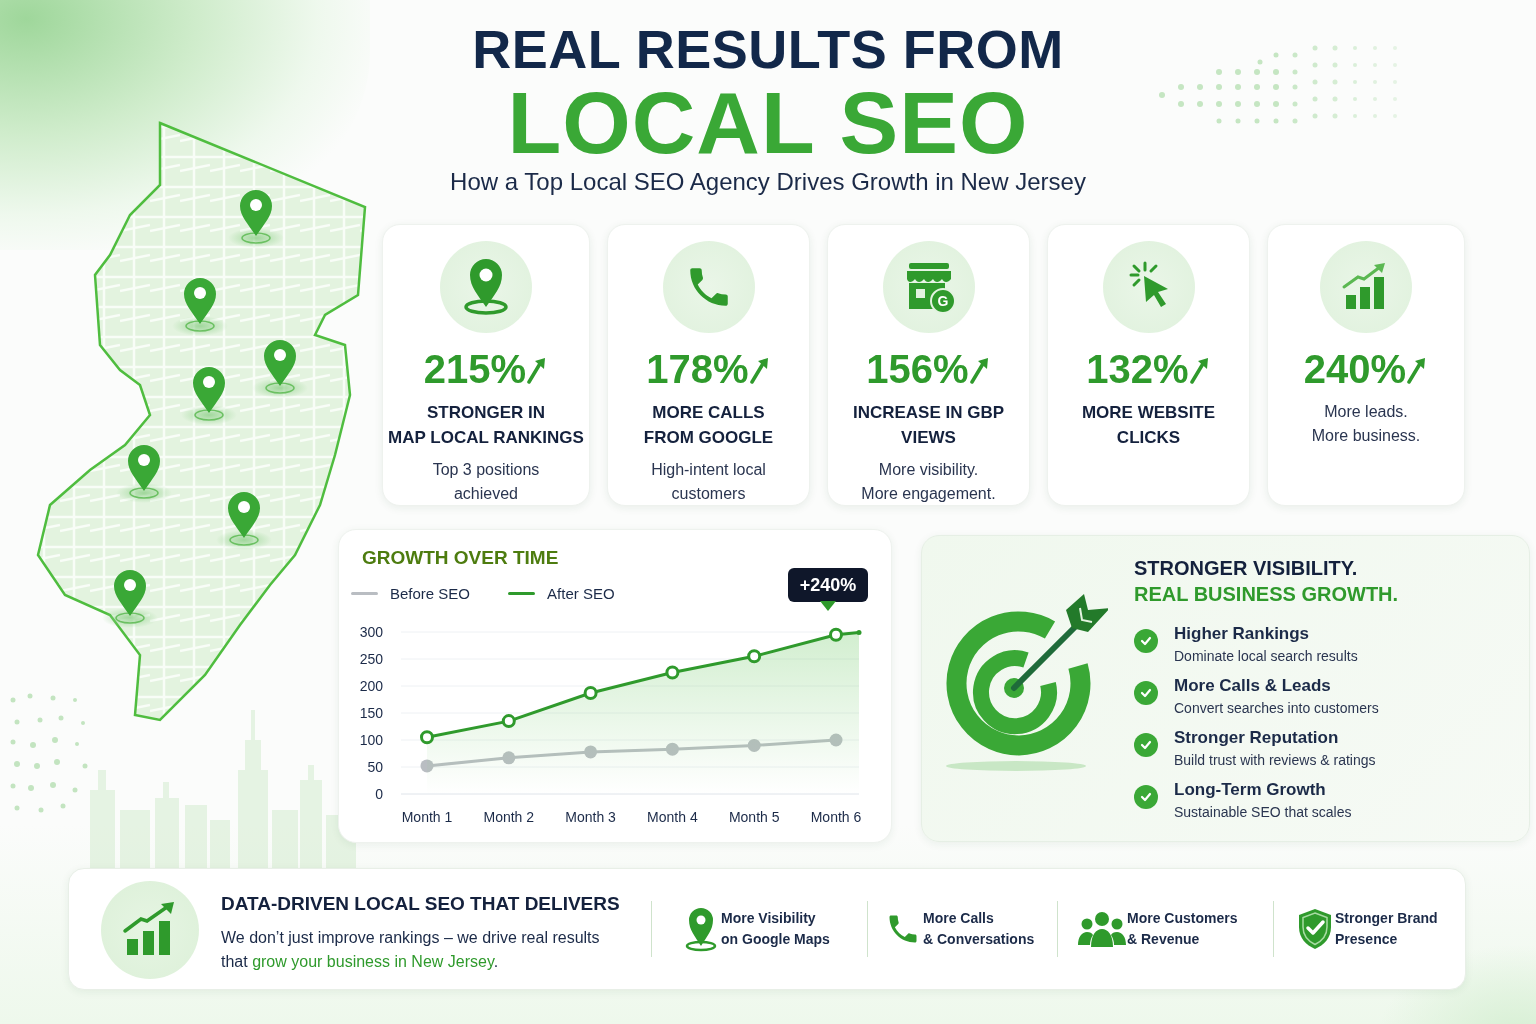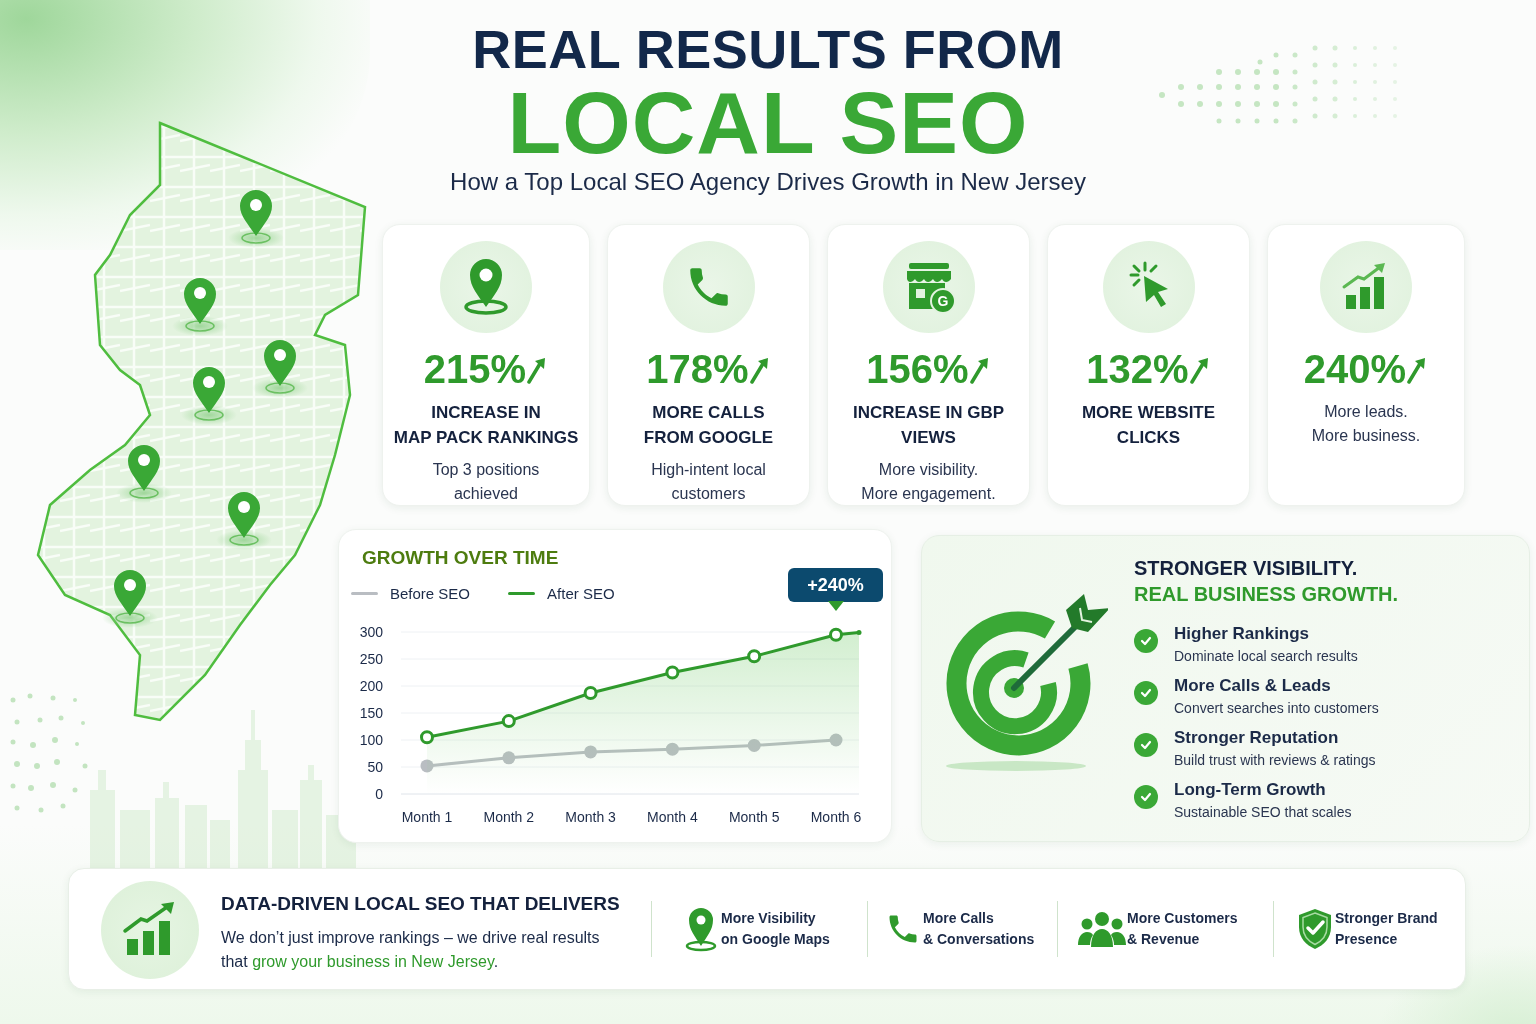--- a/index.html
+++ b/index.html
@@ -67,22 +67,22 @@
     position: absolute; left: 338px; top: 529px; width: 554px; height: 314px;
     background: #fff; border-radius: 18px; border: 1px solid #eef2ee;
     box-shadow: 0 2px 8px rgba(30,80,40,0.07);
   }
   .chart-title { position: absolute; left: 23px; top: 17px; font-size: 19px; font-weight: 700; color: #4d7c0f; }
   .legend { position: absolute; left: 12px; top: 55px; display: flex; align-items: center; font-size: 15px; color: #1b2a48; }
   .legend-item { display: flex; align-items: center; margin-right: 38px; }
   .legend-swatch { width: 27px; height: 3px; border-radius: 2px; margin-right: 12px; }
   .chart-svg { position: absolute; left: 0; top: 0; }
   .badge {
-    position: absolute; left: 449px; top: 38px; width: 95px; height: 34px;
-    background: #0c4a6e; color: #fff; font-size: 18px; font-weight: 700;
+    position: absolute; left: 449px; top: 38px; width: 80px; height: 34px;
+    background: #0f172a; color: #fff; font-size: 18px; font-weight: 700;
     border-radius: 6px; display: flex; align-items: center; justify-content: center;
   }
   .badge::after {
     content: ""; position: absolute; left: 50%; bottom: -9px; margin-left: -8px;
     border-left: 8px solid transparent; border-right: 8px solid transparent; border-top: 10px solid #2f9a2c;
   }
 
   
   .benefits-card {
     position: absolute; left: 921px; top: 535px; width: 609px; height: 307px;
@@ -308,22 +308,22 @@
     </svg>
   </div>
   <div class="stat-value-row">
     <span class="stat-value">215%</span>
     <svg class="stat-arrow" viewBox="0 0 22 28">
         <path d="M3 26 L15 6" stroke="#2f9a2c" stroke-width="3.5" stroke-linecap="round"></path>
         <path d="M9 5 L19 2 L18 13 Z" fill="#2f9a2c"></path>
       </svg>
   </div>
   <div class="stat-label">
-    <div>INCREASE IN</div>
-      <div>MAP PACK RANKINGS</div>
+    <div>STRONGER IN</div>
+      <div>MAP LOCAL RANKINGS</div>
   </div>
   <div class="stat-desc">
     <div>Top 3 positions</div>
       <div>achieved</div>
   </div>
 </div>
 
 <div class="stat-card" style="left:607px; width:203px;">
   <div class="stat-icon-circle">
     <svg width="50" height="50" viewBox="0 0 24 24">

